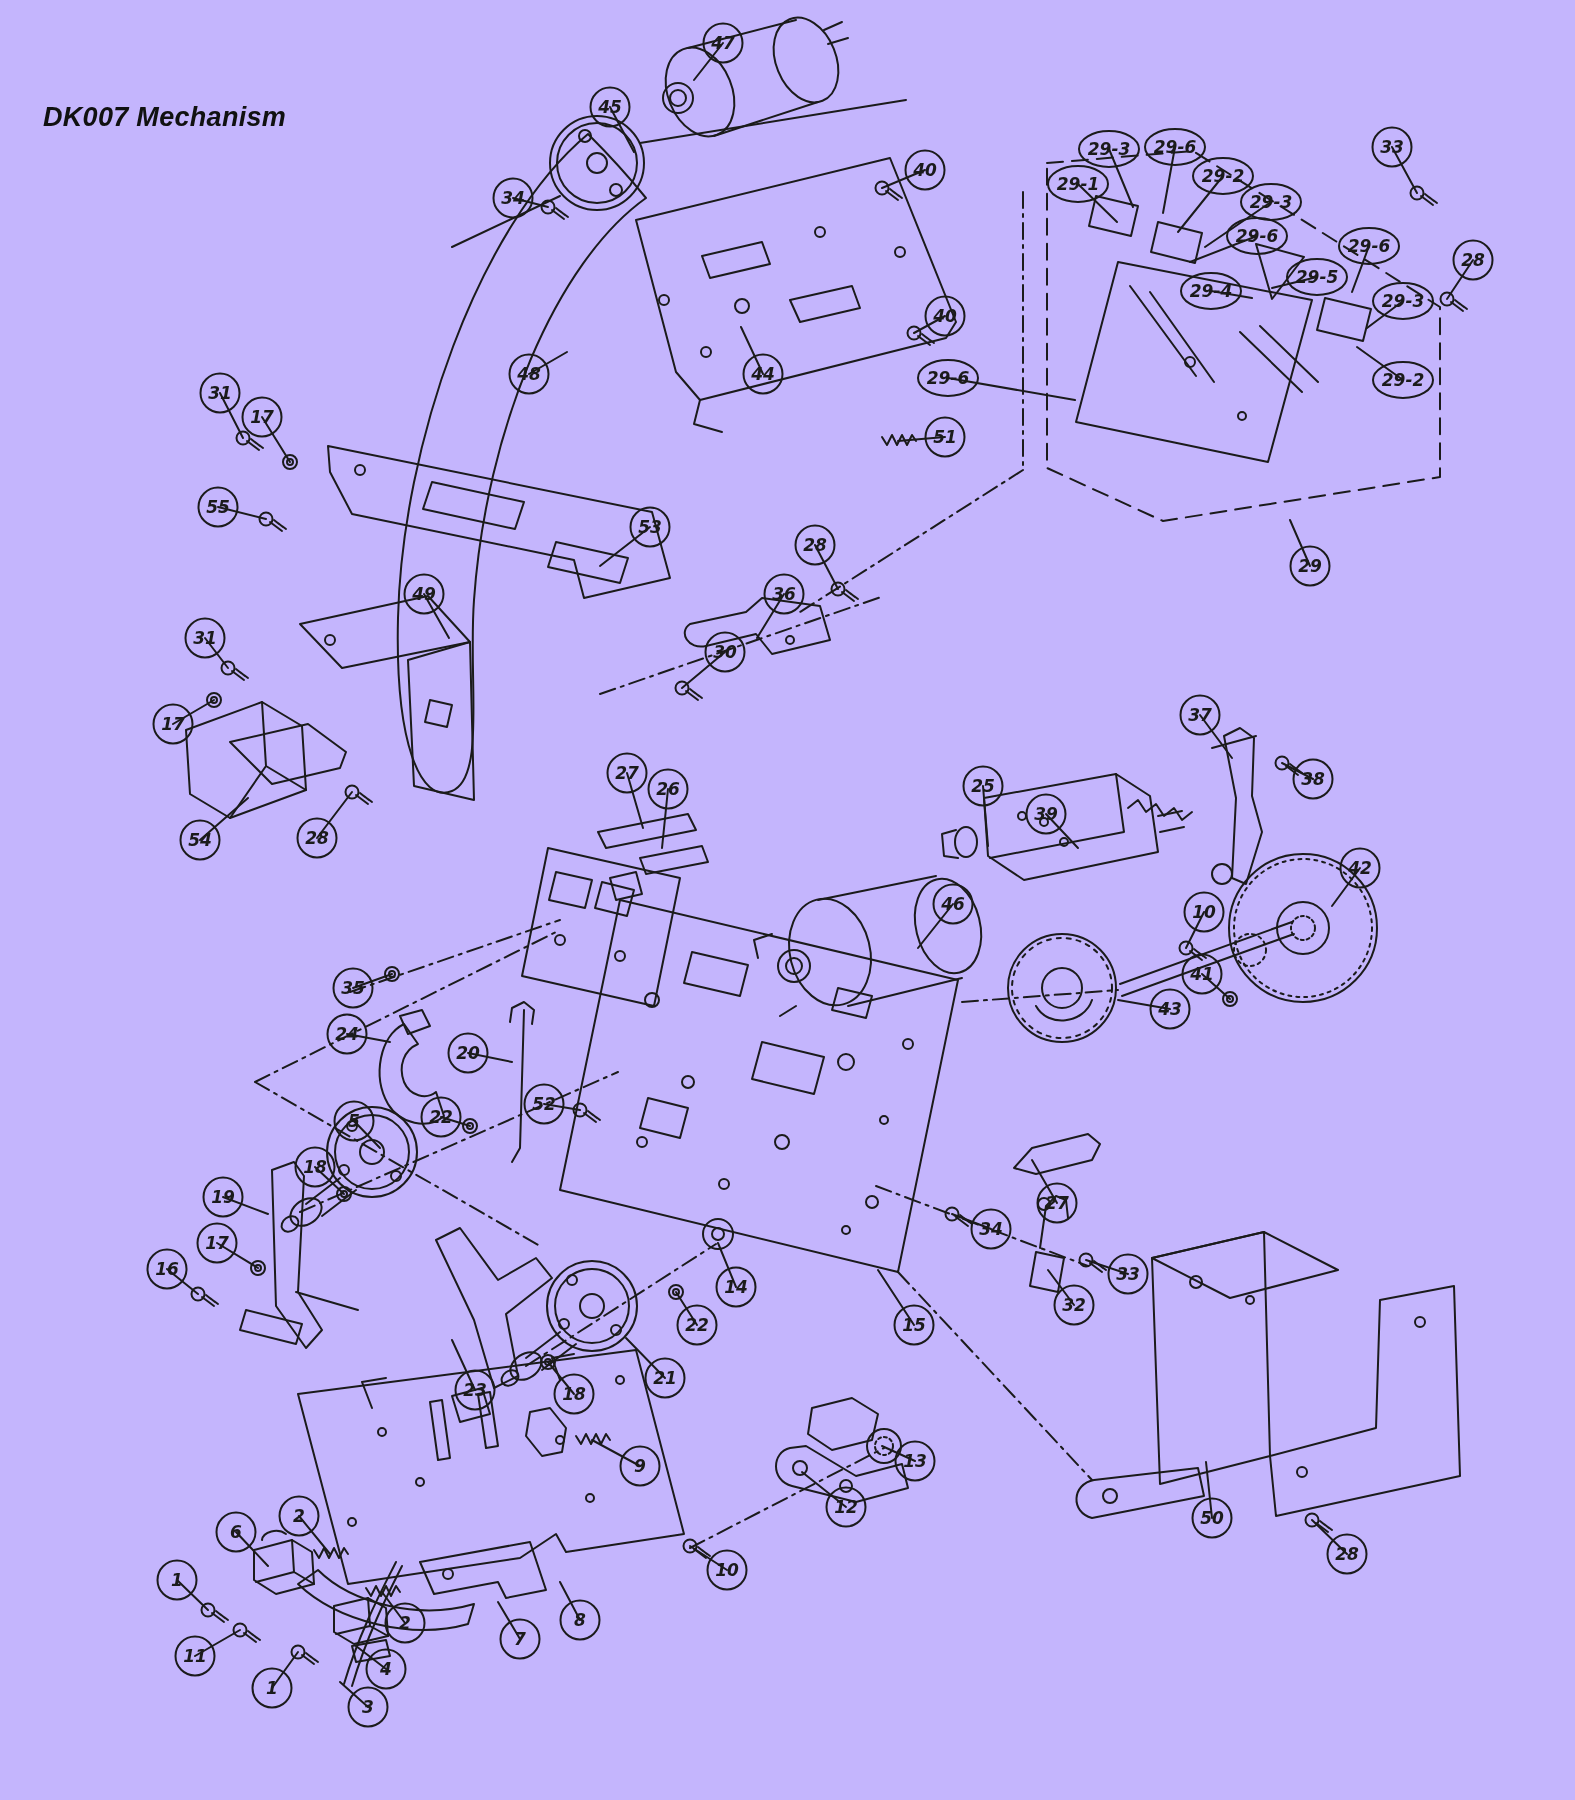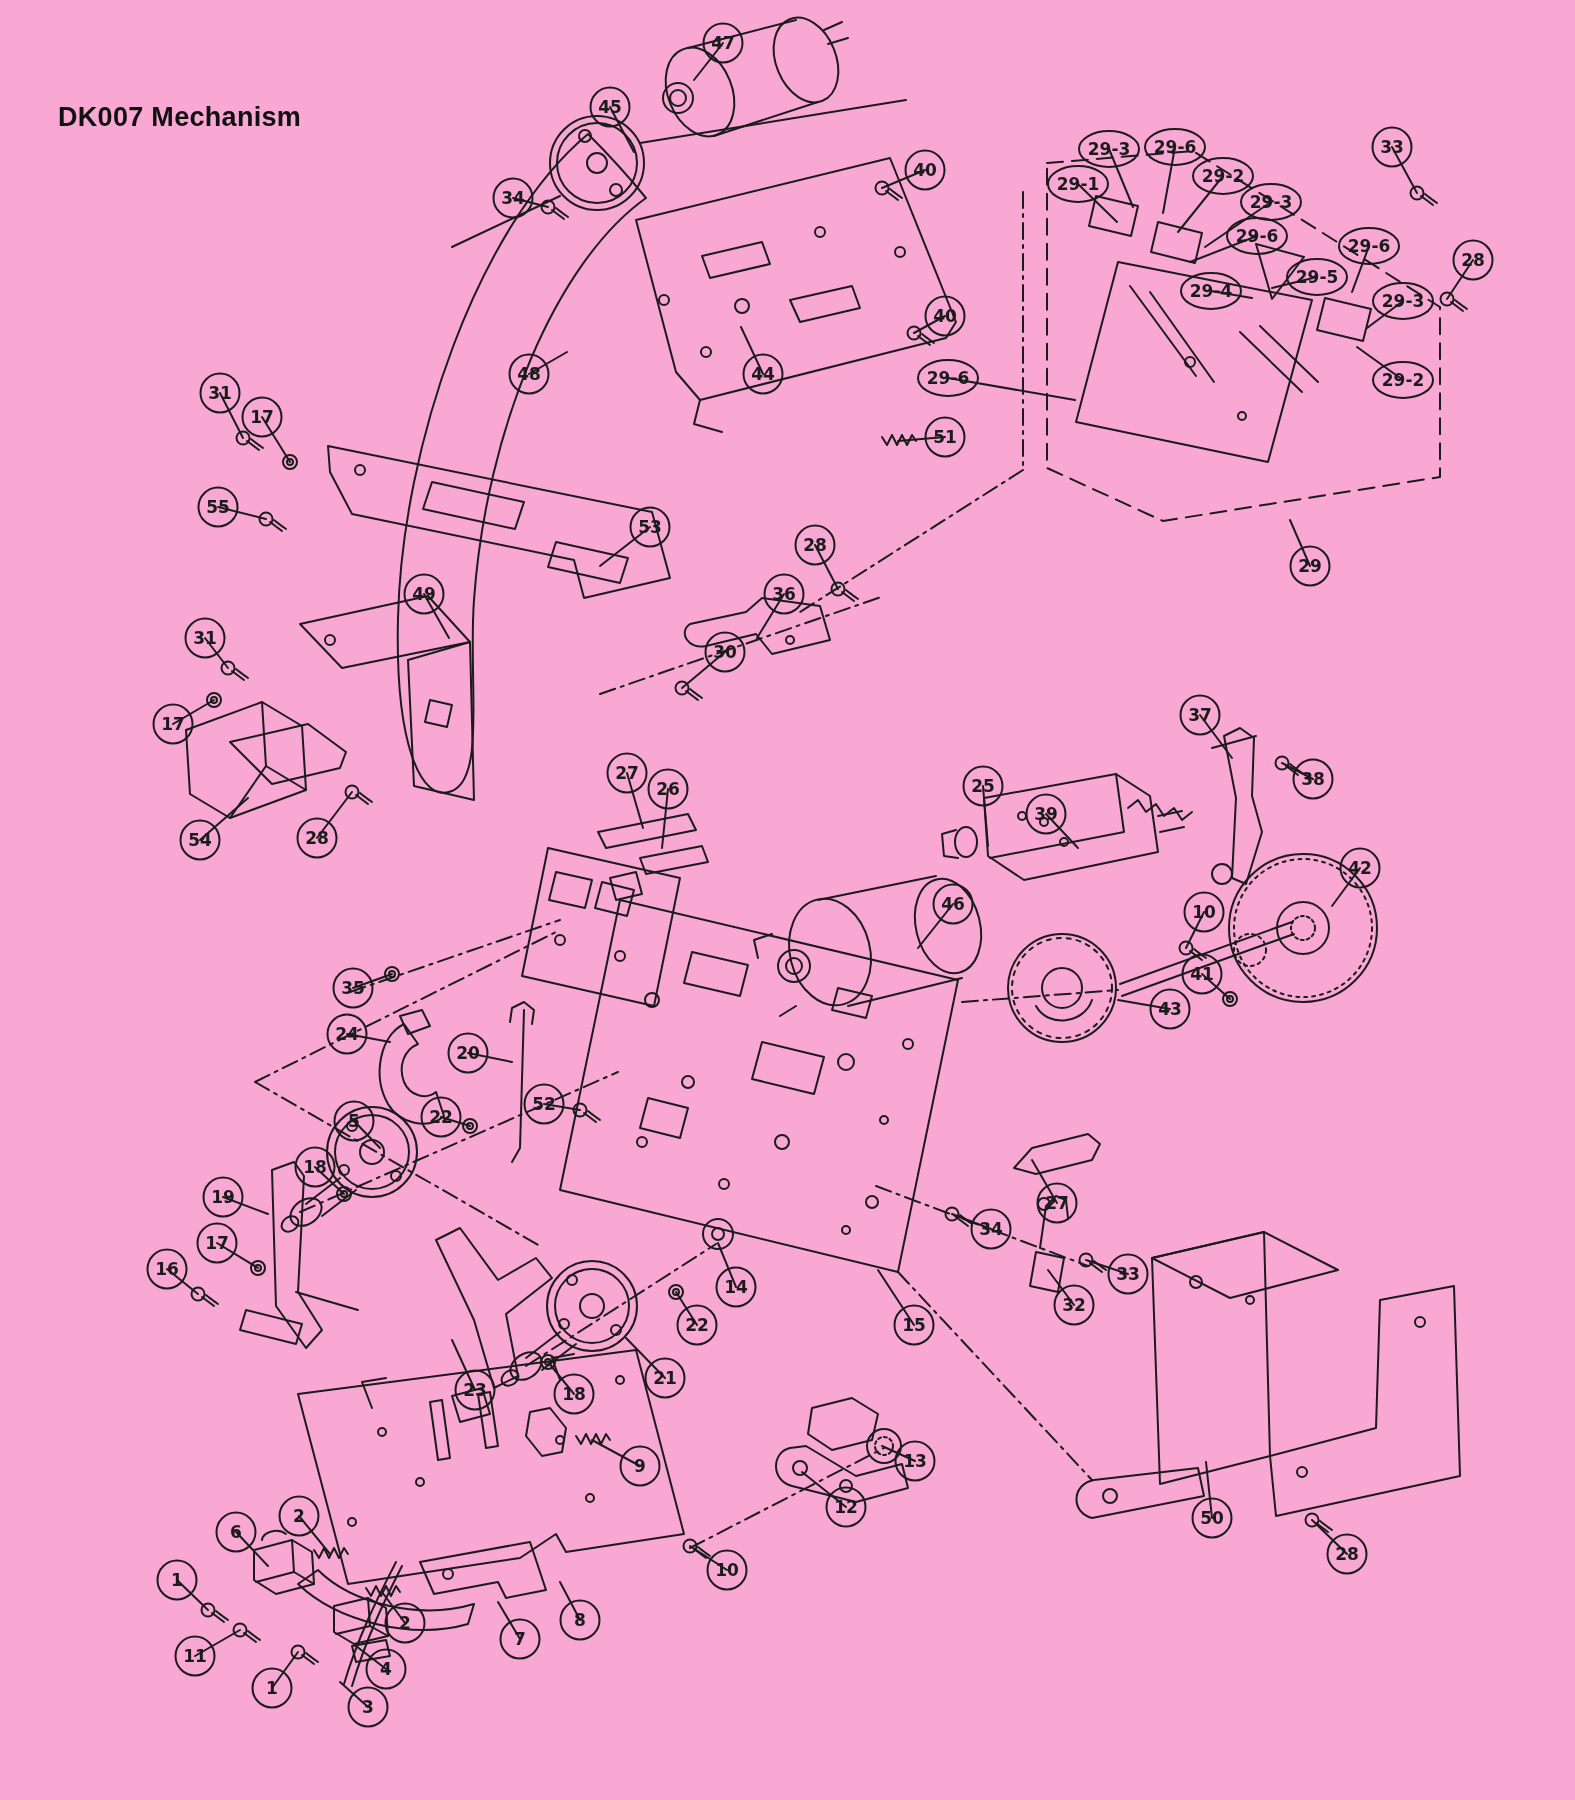--- a/index.html
+++ b/index.html
@@ -1,18 +1,18 @@
 <!DOCTYPE html>
 <html><head>
 <meta charset="utf-8">
 <style>
   html,body{margin:0;padding:0;background:#ffffff;}
   body{width:1575px;height:1800px;position:relative;font-family:"Liberation Sans",sans-serif;}
-  .stage{position:absolute;inset:0;width:1575px;height:1800px;background:#f9a8d4;overflow:hidden;}
-  .title{position:absolute;left:58px;top:102px;font-size:27px;font-weight:bold;color:#111;letter-spacing:.3px;}
+  .stage{position:absolute;inset:0;width:1575px;height:1800px;background:#c4b5fd;overflow:hidden;font-style:italic;}
+  .title{position:absolute;left:43px;top:102px;font-size:27px;font-weight:bold;color:#111;letter-spacing:.3px;}
   svg#art{position:absolute;left:0;top:0;width:1575px;height:1800px;}
   #art path,#art circle,#art ellipse,#art line,#art polyline{stroke:#1b1b1b;fill:none;stroke-width:2;stroke-linecap:round;stroke-linejoin:round;}
 </style>
 </head>
 <body>
 
 <div class="stage">
   <svg id="art" viewBox="0 0 1575 1800">
 
     <g>

